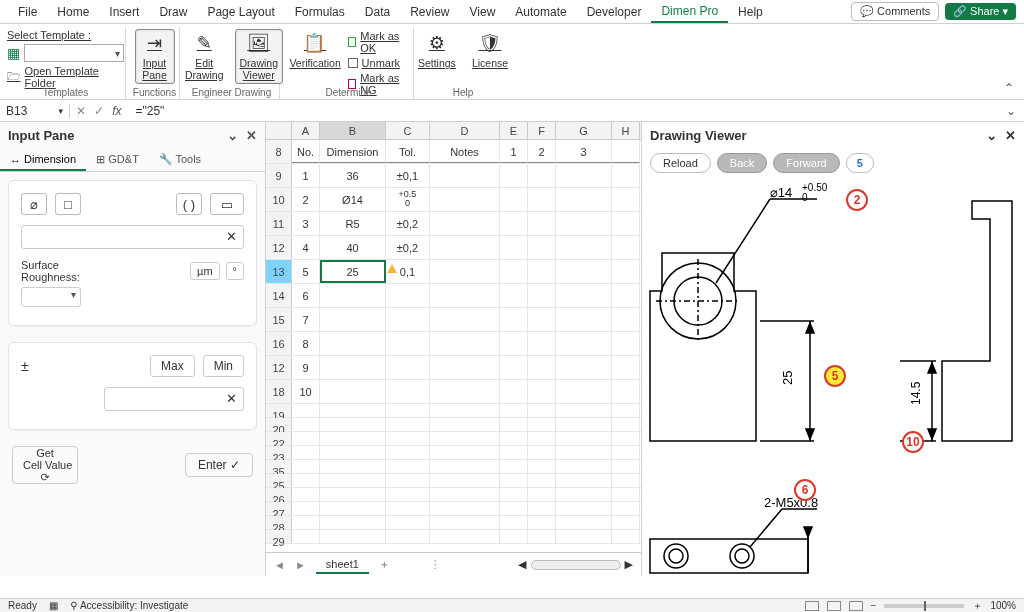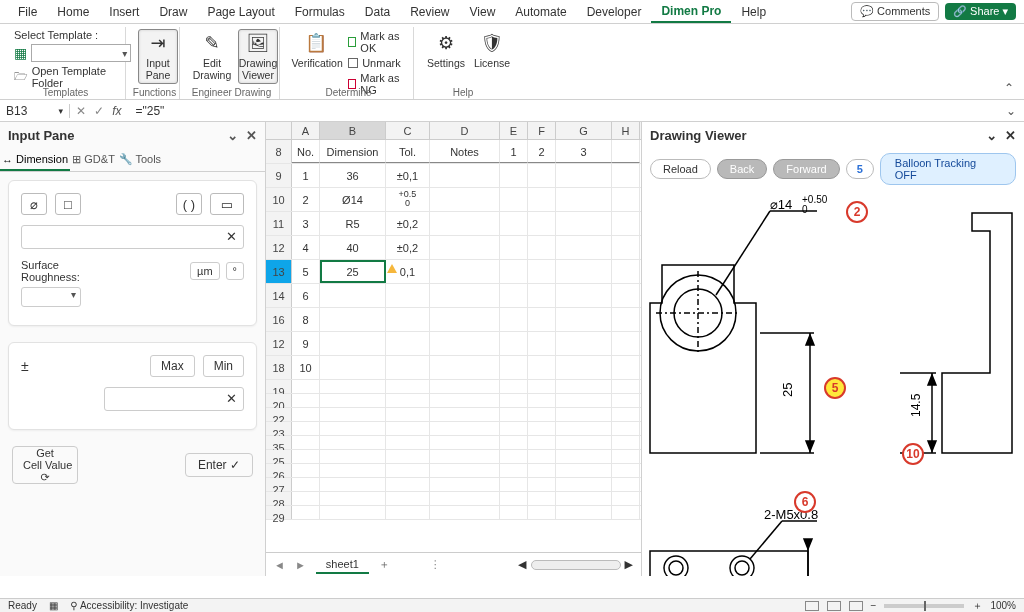--- a/index.html
+++ b/index.html
@@ -1,28 +1,28 @@
 <!DOCTYPE html>
 <html><head>
 <meta charset="utf-8">
 <style>
 * { box-sizing: border-box; margin: 0; padding: 0; font-family: 'Segoe UI', Arial, sans-serif; }
 body { width: 1024px; height: 612px; overflow: hidden; background: #fff; font-size: 12px; color: #333; position: relative; }
 
 
 .menubar { display:flex; align-items:center; height:24px; padding:0 8px; border-bottom:1px solid #d0d0d0; }
 .menubar .menu-item { padding:3px 10px; cursor:pointer; font-size:12px; }
-.menubar .menu-item.active { border-bottom:2px solid #127a44; color:#127a44; font-weight:700;}
+.menubar .menu-item.active { border-bottom:2px solid #127a44; color:#127a44; font-weight:400;}
 .menubar .spacer { flex:1; }
 .menubar .btn-comments { border:1px solid #bbb; border-radius:4px; padding:2px 8px; margin-right:6px; background:#fff; font-size:11px;}
 .menubar .btn-share { background:#127a44; color:#fff; border-radius:4px; padding:2px 8px; font-size:11px;}
 
 
 .ribbon { display:flex; height:76px; border-bottom:1px solid #d0d0d0; padding:3px 6px 0 6px; gap:4px; position:relative;}
-.ribbon-group { border-right:1px solid #d9d9d9; padding:2px 8px; display:flex; flex-direction:column; font-size:11px; position:relative;}
+.ribbon-group { border-right:1px solid #d9d9d9; padding:2px 8px; display:flex; flex-direction:column; align-items:center; font-size:11px; position:relative;text-decoration:underline;}
 .ribbon-group .group-label { position:absolute; bottom:1px; left:0; right:0; text-align:center; font-size:10px; color:#666;}
 .ribbon-group .top { flex:1; display:flex; align-items:flex-start; gap:6px; }
 .big-btn { display:flex; flex-direction:column; align-items:center; justify-content:flex-start; padding:2px 4px; border:1px solid transparent; border-radius:3px; cursor:pointer; font-size:10.5px; line-height:1.1; text-align:center; min-width:40px;}
 .big-btn.selected { border:1px solid #888; background:#f3f3f3; box-shadow:inset 0 0 3px rgba(0,0,0,.15);}
 .big-btn .ic { width:24px; height:24px; display:flex; align-items:center; justify-content:center; font-size:18px; margin-bottom:2px;}
 .chk-row { display:flex; align-items:center; gap:4px; font-size:11px; padding:1px 0;}
 .chk { width:10px; height:10px; border:1px solid #666; display:inline-block;}
 .templates-inner { display:flex; flex-direction:column; align-items:flex-start; gap:3px; font-size:11px;}
 .tmpl-select { border:1px solid #aaa; width:100px; height:18px; background:#fff; display:flex; align-items:center; padding:0 3px; font-size:10px; position:relative;}
 .tmpl-select::after{content:"▾"; position:absolute; right:3px; color:#555;}
@@ -37,21 +37,21 @@
 .fbar .expand { padding:0 8px; color:#555;}
 
 
 .main { display:flex; height:calc(612px - 24px - 76px - 22px - 22px - 14px); }
 
 
 .inputpane { width:266px; border-right:1px solid #d0d0d0; display:flex; flex-direction:column; background:#fafafa;}
 .pane-header { display:flex; align-items:center; justify-content:space-between; padding:6px 8px; font-weight:600; font-size:13px;}
 .pane-header .ctrls span{ margin-left:8px; color:#555; cursor:pointer;}
 .tabstrip { display:flex; border-bottom:1px solid #d0d0d0; font-size:11px;}
-.tabstrip .tab { padding:4px 2px; cursor:pointer; color:#555;}
+.tabstrip .tab { padding:4px 10px; cursor:pointer; color:#555;}
 .tabstrip .tab.active { border-bottom:2px solid #127a44; color:#000;}
 .card { margin:8px; border:1px solid #e2e2e2; border-radius:6px; background:#fff; padding:12px 12px 18px 12px; box-shadow:0 1px 2px rgba(0,0,0,0.05);}
 .sym-row { display:flex; gap:8px; align-items:center; margin-bottom:10px;}
 .sym { width:26px; height:22px; border:1px solid #bbb; border-radius:3px; display:flex; align-items:center; justify-content:center; font-size:13px;}
 .sym.wide{width:34px;}
 .text-input { border:1px solid #ccc; border-radius:3px; height:24px; width:100%; position:relative;}
 .text-input .clear{position:absolute; right:6px; top:3px; font-size:13px; color:#333;}
 .sr-row{display:flex; align-items:center; justify-content:space-between; margin-top:10px; font-size:11px;}
 .unit-box{border:1px solid #ccc; border-radius:3px; padding:2px 6px; font-size:11px;}
 .dd{ border:1px solid #ccc; border-radius:3px; width:60px; height:20px; margin-top:4px; position:relative;}
@@ -67,21 +67,21 @@
 .sheet { flex:1; display:flex; flex-direction:column; border-right:1px solid #d0d0d0; position:relative;}
 .colhdrs { display:flex; height:18px; background:#f3f3f3; border-bottom:1px solid #ccc; font-size:11px;}
 .colhdrs .corner{width:26px; border-right:1px solid #ccc;}
 .colhdrs .ch{ border-right:1px solid #ccc; text-align:center; line-height:18px; color:#444;}
 .chA{width:28px;} .chB{width:66px;} .chC{width:44px;} .chD{width:70px;} .chE{width:28px;} .chF{width:28px;} .chG{width:56px;} .chH{width:28px;}
 .chB.sel{background:#d8d8d8;}
 .rows{flex:1; overflow:hidden;}
 .row{display:flex; height:24px; border-bottom:1px solid #e6e6e6;}
 .row.short{height:14px;}
 .rh{width:26px; background:#f3f3f3; border-right:1px solid #ccc; text-align:center; font-size:11px; line-height:24px; color:#444;}
-.rh.sel{background:#0ea5e9;}
+.rh.sel{background:#7dd3fc;}
 .cell{border-right:1px solid #e6e6e6; text-align:center; font-size:11px; line-height:24px; overflow:hidden;}
 .cA{width:28px;} .cB{width:66px;} .cC{width:44px;} .cD{width:70px;} .cE{width:28px;} .cF{width:28px;} .cG{width:56px;} .cH{width:28px;}
 .thickb{border-bottom:1.5px solid #888 !important;}
 .cellsel{ outline:2px solid #127a44; outline-offset:-2px; background:#fff;}
 .warn{position:relative;}
 .warn::before{content:""; position:absolute; left:1px; top:4px; width:0;height:0;border-left:5px solid transparent;border-right:5px solid transparent;border-bottom:9px solid #f6b73c;}
 .tol-stack{line-height:1; font-size:9px; padding-top:2px;}
 .sheet-tabs{height:24px; display:flex; align-items:center; border-top:1px solid #ccc; padding:0 8px; gap:10px; font-size:11px;}
 .sheet-tabs .nav{color:#888;}
 .sheet-tabs .tabname{border-bottom:2px solid #127a44; padding:2px 10px;}
@@ -370,20 +370,31 @@
           <div class="cell cA">6</div>
           <div class="cell cB"></div>
           <div class="cell cC"></div>
           <div class="cell cD"></div>
           <div class="cell cE"></div>
           <div class="cell cF"></div>
           <div class="cell cG"></div>
           <div class="cell cH"></div>
         </div>
         <div class="row">
+          <div class="rh">15</div>
+          <div class="cell cA">7</div>
+          <div class="cell cB"></div>
+          <div class="cell cC"></div>
+          <div class="cell cD"></div>
+          <div class="cell cE"></div>
+          <div class="cell cF"></div>
+          <div class="cell cG"></div>
+          <div class="cell cH"></div>
+        </div>
+        <div class="row">
           <div class="rh">16</div>
           <div class="cell cA">8</div>
           <div class="cell cB"></div>
           <div class="cell cC"></div>
           <div class="cell cD"></div>
           <div class="cell cE"></div>
           <div class="cell cF"></div>
           <div class="cell cG"></div>
           <div class="cell cH"></div>
         </div>
@@ -537,21 +548,20 @@
   <div class="viewer">
     <div class="viewer-header">
       <span>Drawing Viewer</span>
       <span class="ctrls"><span style="margin-right:8px;">⌄</span><span>✕</span></span>
     </div>
     <div class="viewer-btns">
       <div class="vbtn">Reload</div>
       <div class="vbtn gray">Back</div>
       <div class="vbtn gray">Forward</div>
       <div class="vbtn num">5</div>
-      <div class="vbtn track">Balloon Tracking OFF</div>
     </div>
     <div class="canvas">
       <svg width="382" height="400">
 
         <g stroke="#000" stroke-width="1.5" fill="none">
           <path d="M8,260 L8,110 L20,110 L20,72 L92,72 L92,110 L114,110 L114,260 Z"></path>
           <circle cx="56" cy="120" r="38"></circle>
           <circle cx="56" cy="120" r="24"></circle>
           <line x1="56" y1="78" x2="56" y2="162" stroke-dasharray="6 3 2 3"></line>
           <line x1="14" y1="120" x2="98" y2="120" stroke-dasharray="6 3 2 3"></line>

